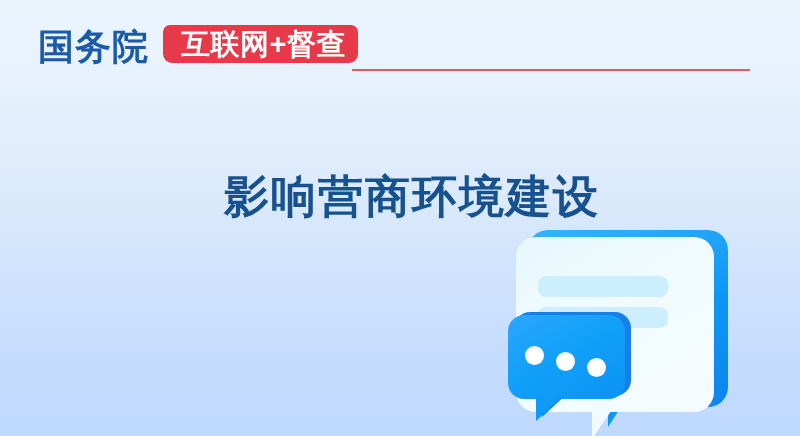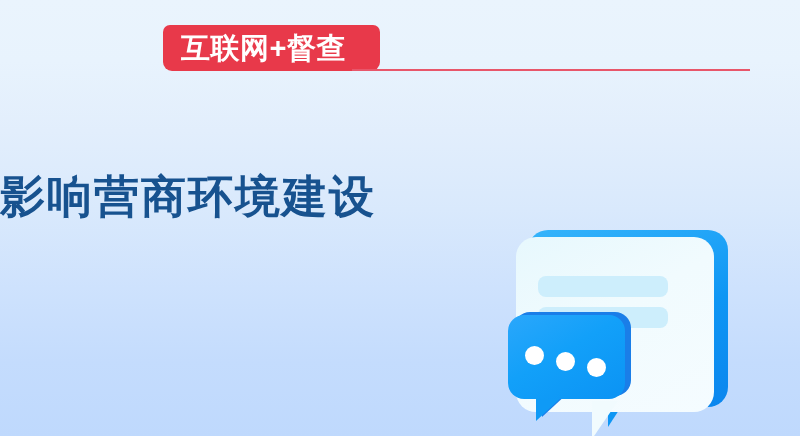--- a/index.html
+++ b/index.html
@@ -46,22 +46,22 @@
     letter-spacing: 1px;
     line-height: 42px;
     color: #1a5aa8;
     white-space: nowrap;
   }
 
   #badge {
     position: absolute;
     left: 163px;
     top: 25px;
-    height: 46px;
-    padding: 0 34px 0 18px;
+    height: 38px;
+    padding: 0 12px 0 18px;
     background: #e8394a;
     border-radius: 7px 7px 9px 9px;
     display: flex;
     align-items: center;
     box-sizing: border-box;
     justify-content: flex-end;
   }
   #badge-label {
     font-size: 29px;
     font-weight: 700;
@@ -79,21 +79,21 @@
     height: 2px;
     background: #e8566a;
   }
 
   
   #headline {
     position: absolute;
     left: 0;
     top: 168px;
     width: 600px;
-    text-align: left;
+    text-align: right;
   }
   .headline-line {
     font-size: 45px;
     font-weight: 700;
     line-height: 58px;
     letter-spacing: 2px;
     color: #17528f;
     white-space: nowrap;
   }
 
@@ -209,20 +209,21 @@
   .dot.d1 { left: 45px; top: 131px; }
   .dot.d2 { left: 76px; top: 137px; }
   .dot.d3 { left: 107px; top: 143px; }
 </style>
 </head>
 <body>
 
 <div id="banner">
 
   <div id="header">
+    <div id="gov-logo">国务院</div>
 
     <div id="badge">
       <span id="badge-label">互联网+督查</span>
     </div>
 
     <div id="header-rule"></div>
   </div>
 
   <div id="headline">
     <div class="headline-line">影响营商环境建设</div>

